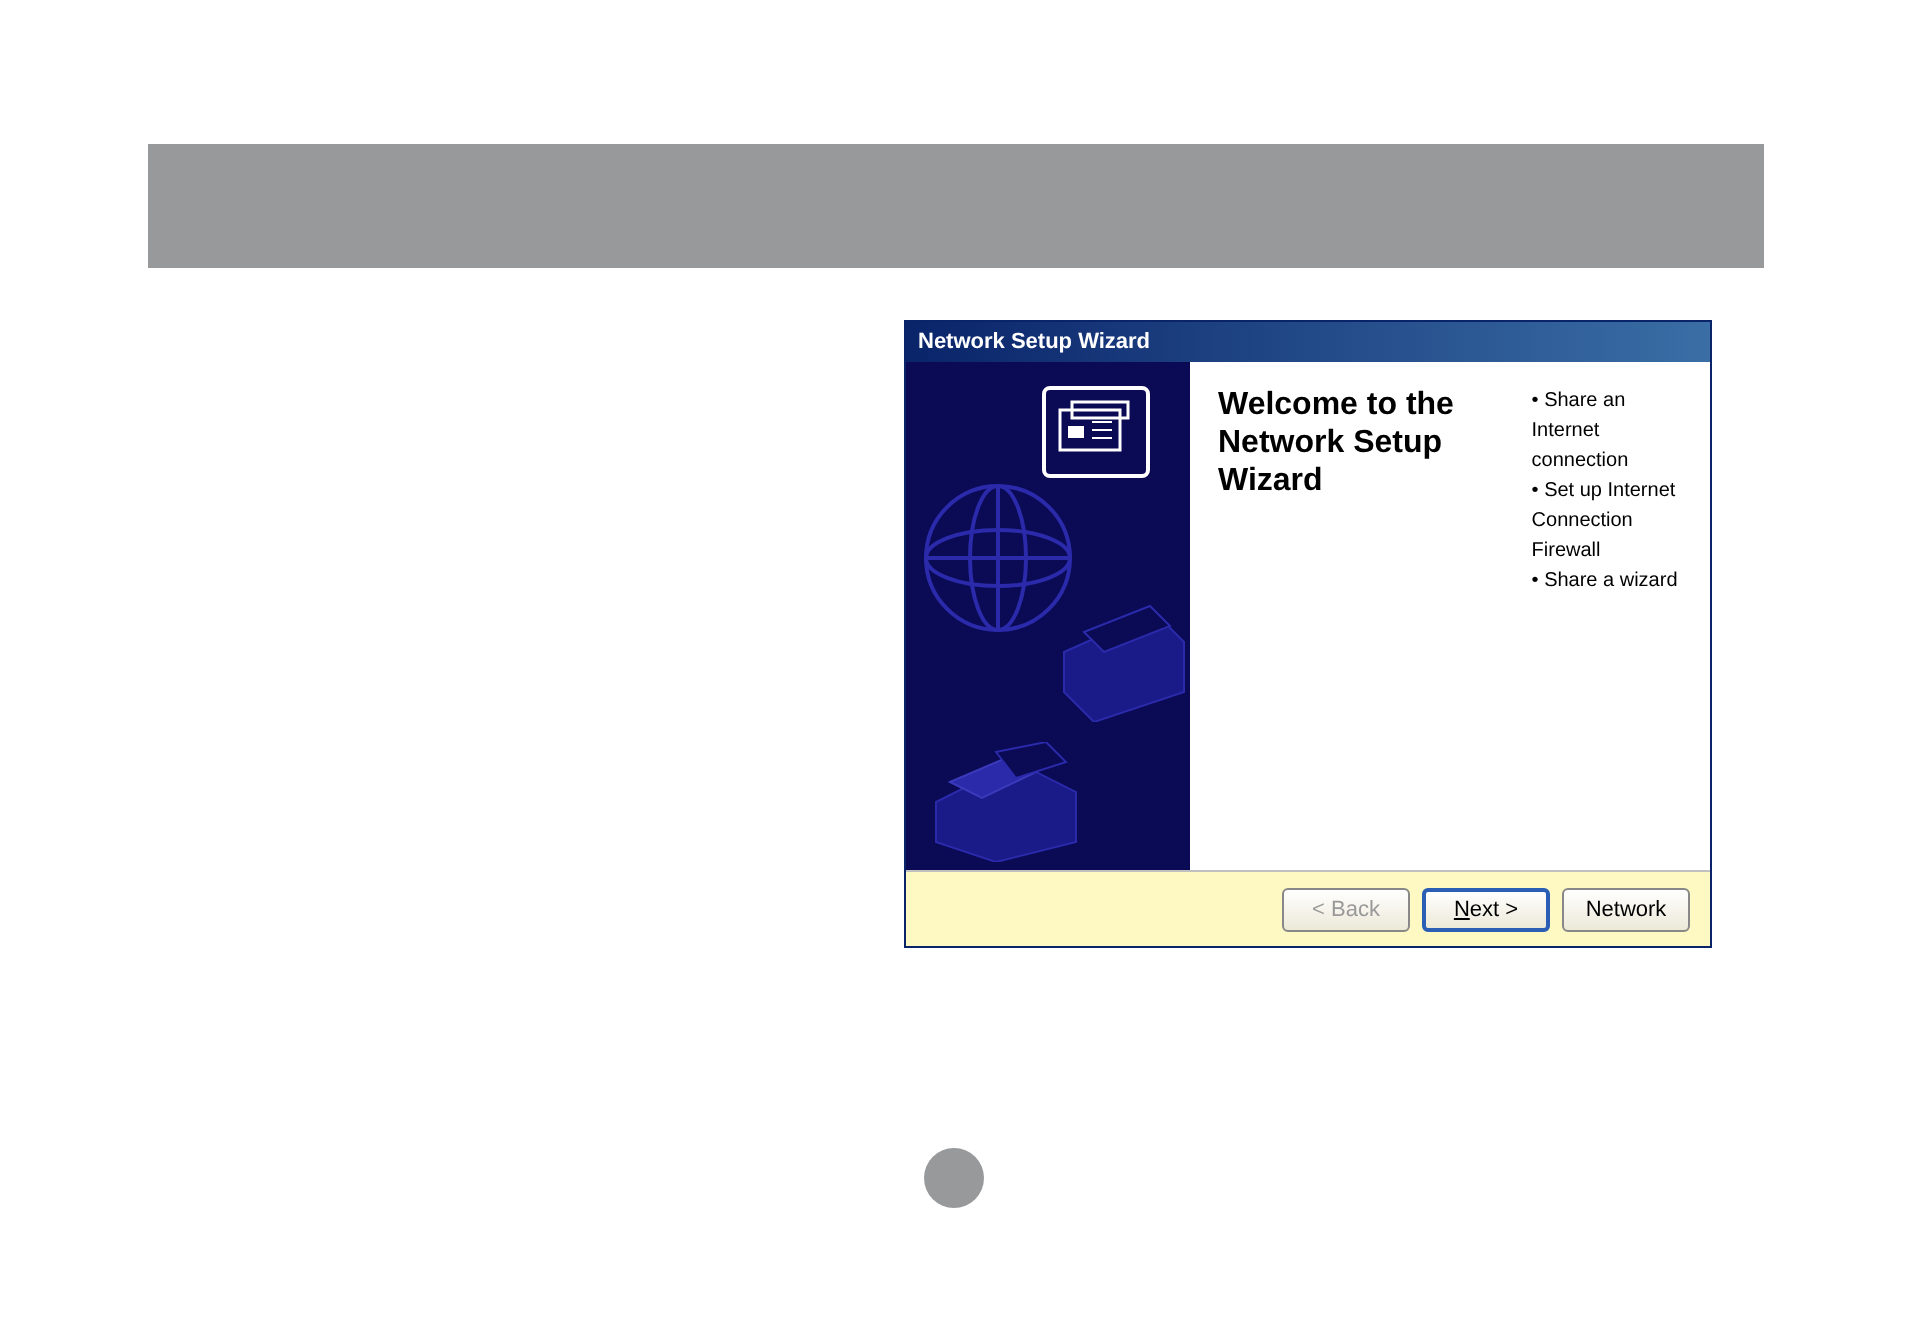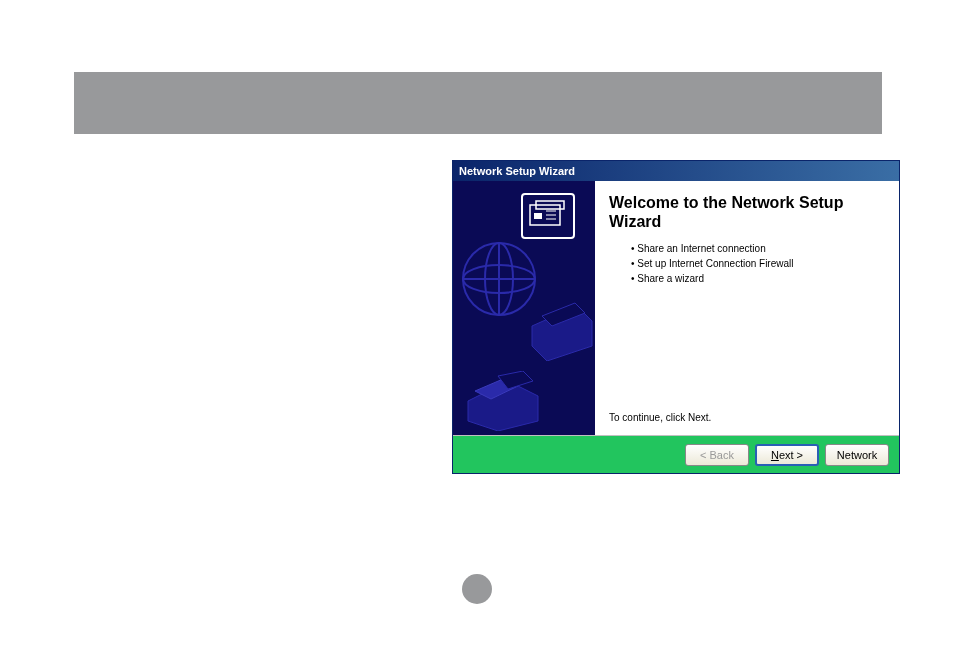--- a/index.html
+++ b/index.html
@@ -15,21 +15,21 @@
     left: 74px;
     top: 72px;
     width: 808px;
     height: 62px;
     background: #98999b;
   }
   .wizard-window {
     position: absolute;
     left: 452px;
     top: 160px;
-    width: 448px;
+    width: 404px;
     height: 314px;
     border: 1px solid #0a246a;
     background: #ffffff;
     display: flex;
     flex-direction: column;
   }
   .titlebar {
     height: 20px;
     background: linear-gradient(to right, #0a246a, #3a6ea5);
     color: #ffffff;
@@ -59,21 +59,21 @@
     border: 2px solid #ffffff;
     border-radius: 4px;
     display: flex;
     align-items: center;
     justify-content: center;
   }
   .right-panel {
     flex: 1;
     padding: 12px 14px 8px 14px;
     display: flex;
-    flex-direction: column;
+    flex-direction: row;
     font-size: 11px;
     color: #000;
   }
   .right-panel h2 {
     font-size: 16px;
     font-weight: bold;
     margin-bottom: 10px;
     line-height: 1.2;
   }
   .desc {
@@ -91,21 +91,21 @@
     content: "• ";
   }
   .continue {
     margin-top: auto;
     font-size: 10px;
     margin-bottom: 4px;
   }
   .button-row {
     height: 38px;
     border-top: 1px solid #c0c0c0;
-    background: #22c55e;
+    background: #fef9c3;
     display: flex;
     align-items: center;
     justify-content: flex-end;
     padding-right: 10px;
     gap: 6px;
   }
   .btn {
     min-width: 64px;
     height: 22px;
     font-size: 11px;
@@ -192,21 +192,20 @@
         <polygon points="35,5 60,0 70,10 45,18" fill="#0a0a55" stroke="#2a2aaa" stroke-width="1"></polygon>
       </svg>
     </div>
     <div class="right-panel">
       <h2>Welcome to the Network Setup Wizard</h2>
       <ul class="bullets">
         <li>Share an Internet connection</li>
         <li>Set up Internet Connection Firewall</li>
         <li>Share a wizard</li>
       </ul>
-      <p class="continue">To continue, click Next.</p>
     </div>
   </div>
   <div class="button-row">
     <button class="btn" disabled=""><span>&lt; Back</span></button>
     <button class="btn default-btn"><span style="text-decoration:underline">N</span><span>ext &gt;</span></button>
     <button class="btn"><span>Network</span></button>
   </div>
 </div>
 
 <div class="page-dot"></div>

